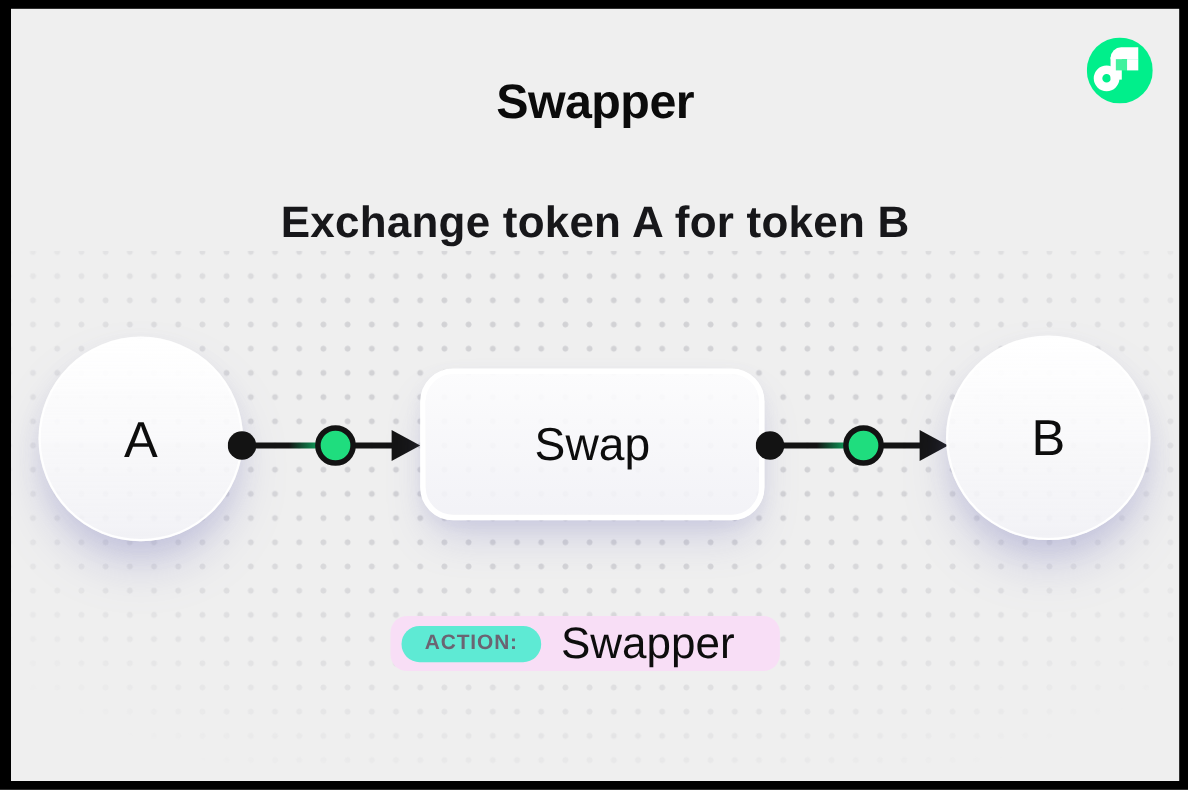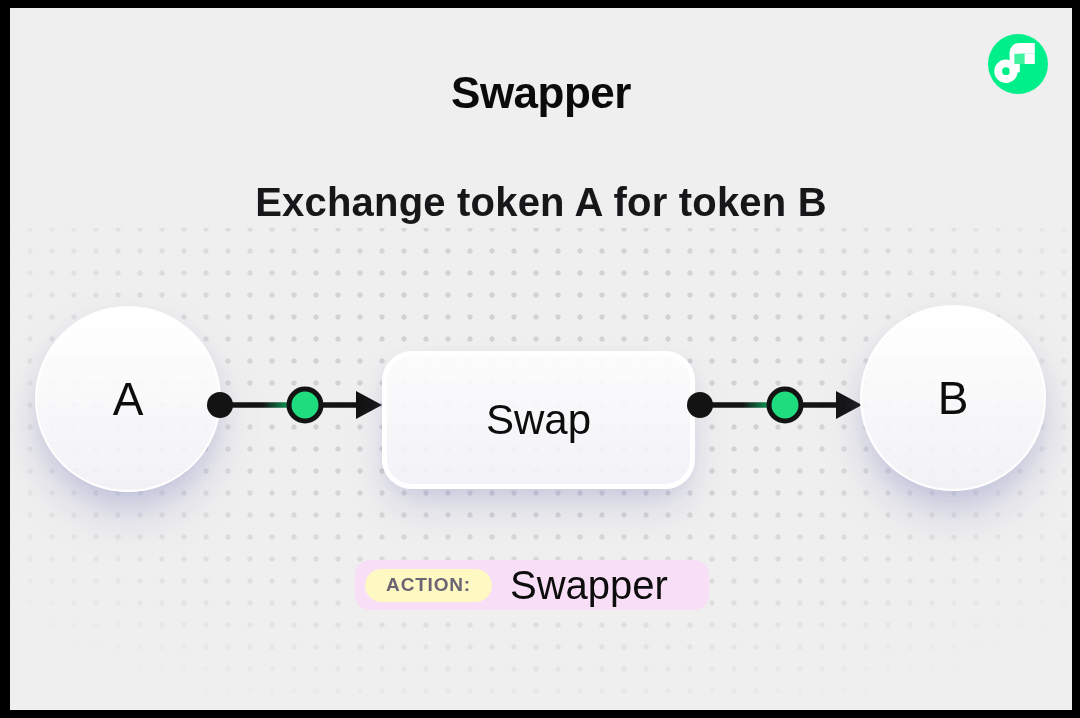--- a/index.html
+++ b/index.html
@@ -38,21 +38,21 @@
     font-size:46px;color:#0d0d0d;
   }
   .node-a{left:25px;top:298px;}
   .node-b{left:850px;top:297px;}
   .process{
     position:absolute;left:372px;top:327px;width:313px;height:138px;
     border-radius:30px;border:5px solid #fff;box-sizing:border-box;
     background:linear-gradient(180deg,rgba(253,253,254,.92),rgba(243,243,248,.88));
     box-shadow:0 22px 40px -10px rgba(122,122,190,.3),0 6px 14px rgba(140,140,200,.1);
     display:flex;align-items:center;justify-content:center;
-    font-size:42px;color:#0d0d0d;margin-top:16px;
+    font-size:42px;color:#0d0d0d;
   }
   .arrow{position:absolute;width:176px;height:62px;top:366px;}
   .arrow-1{left:197px;}
   .arrow-2{left:677px;}
   .badge{
     position:absolute;left:345px;top:552px;width:354px;height:50px;
     border-radius:15px;background:#f8def6;
     display:flex;align-items:center;padding-left:10px;box-sizing:border-box;
   }
   .badge-pill{
@@ -119,19 +119,19 @@
     <path d="M149 17 L175 31 L149 45 Z" fill="#131313"></path>
     <circle cx="13" cy="31" r="13" fill="#131313"></circle>
     <circle cx="98" cy="31" r="16" stroke="#131313" stroke-width="5" style="fill: rgb(31, 221, 126);"></circle>
   </svg>
 
   <div class="node node-b">
     <span>B</span>
   </div>
 
   <div class="badge" style="background-color: rgb(248, 222, 246);">
-    <div class="badge-pill" style="background-color: #fef9c3;">
+    <div class="badge-pill" style="background-color: #5eead4;">
       <span style="color: rgb(107, 100, 114);">ACTION:</span>
     </div>
     <div class="badge-value">Swapper</div>
   </div>
 
 </div>
 
 </body></html>

